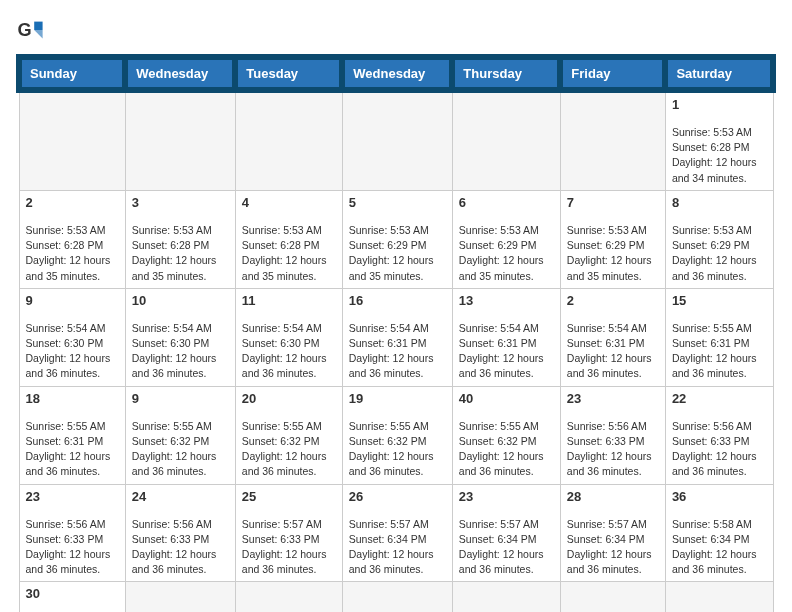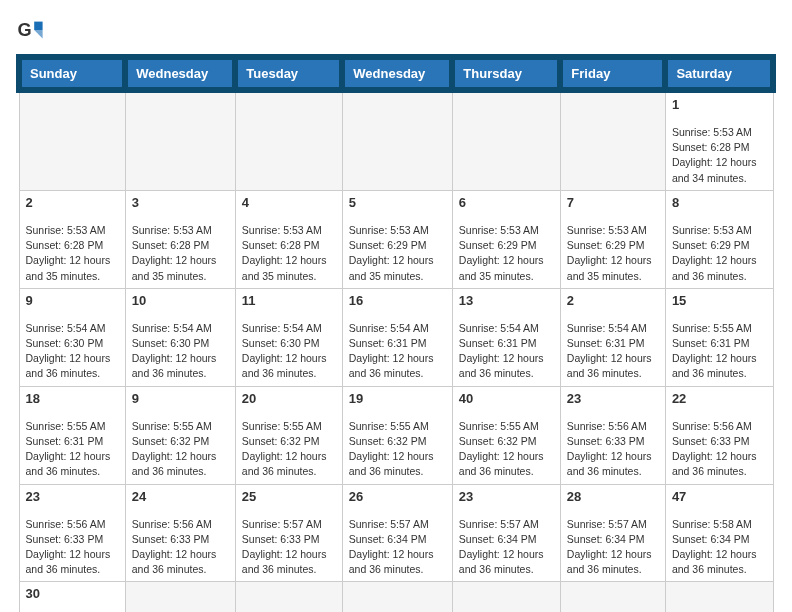--- a/index.html
+++ b/index.html
@@ -299,21 +299,21 @@
 Sunset: 6:34 PM
 Daylight: 12 hours and 36 minutes.</div>
         </td>
         <td>
           <span class="day-num">28</span>
           <div class="day-info" style="white-space: pre-line;">Sunrise: 5:57 AM
 Sunset: 6:34 PM
 Daylight: 12 hours and 36 minutes.</div>
         </td>
         <td>
-          <span class="day-num">47</span>
+          <span class="day-num">36</span>
           <div class="day-info" style="white-space: pre-line;">Sunrise: 5:58 AM
 Sunset: 6:34 PM
 Daylight: 12 hours and 36 minutes.</div>
         </td>
       </tr>
       <tr class="last-row">
         <td>
           <span class="day-num">30</span>
           <div class="day-info" style="white-space: pre-line;">Sunrise: 5:58 AM
 Sunset: 6:34 PM

